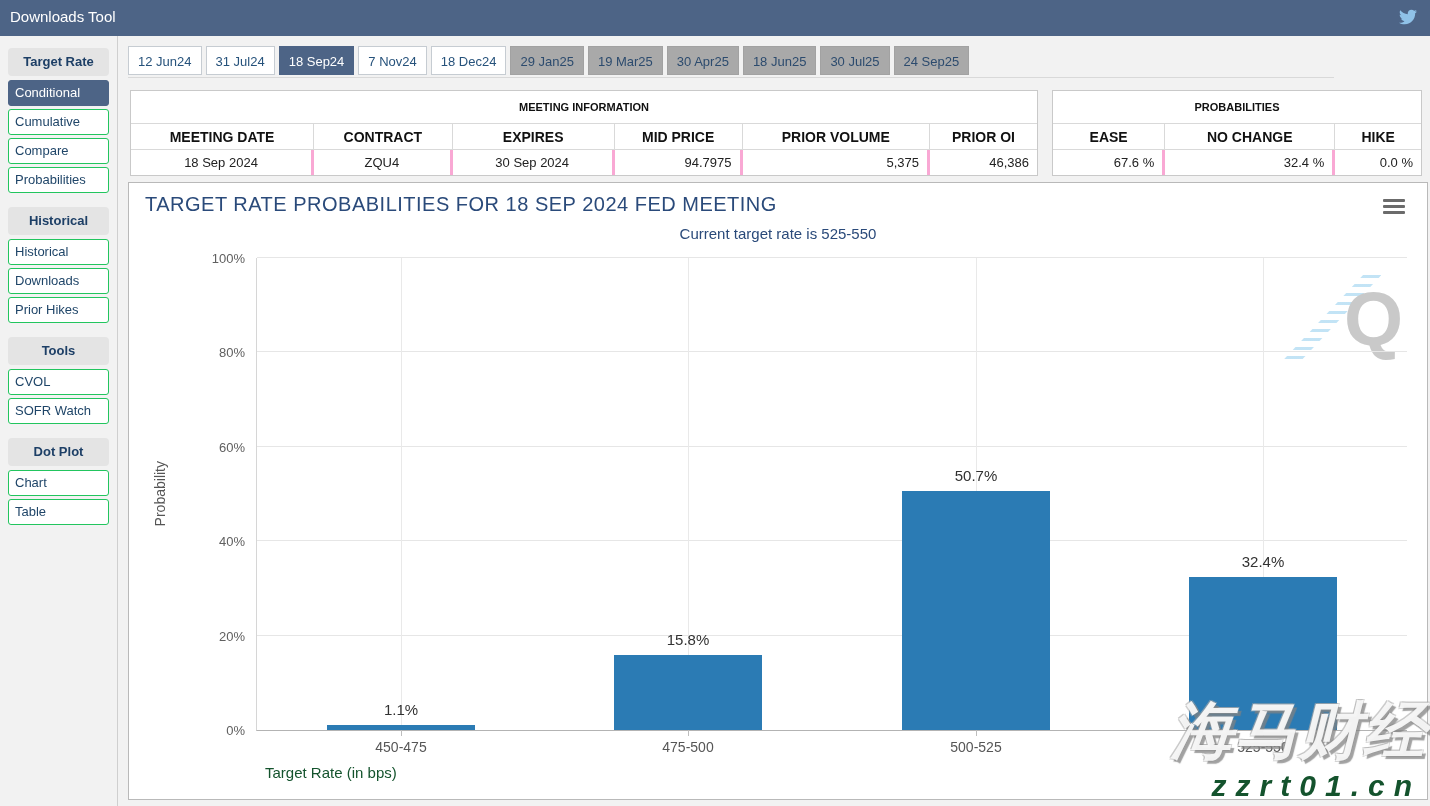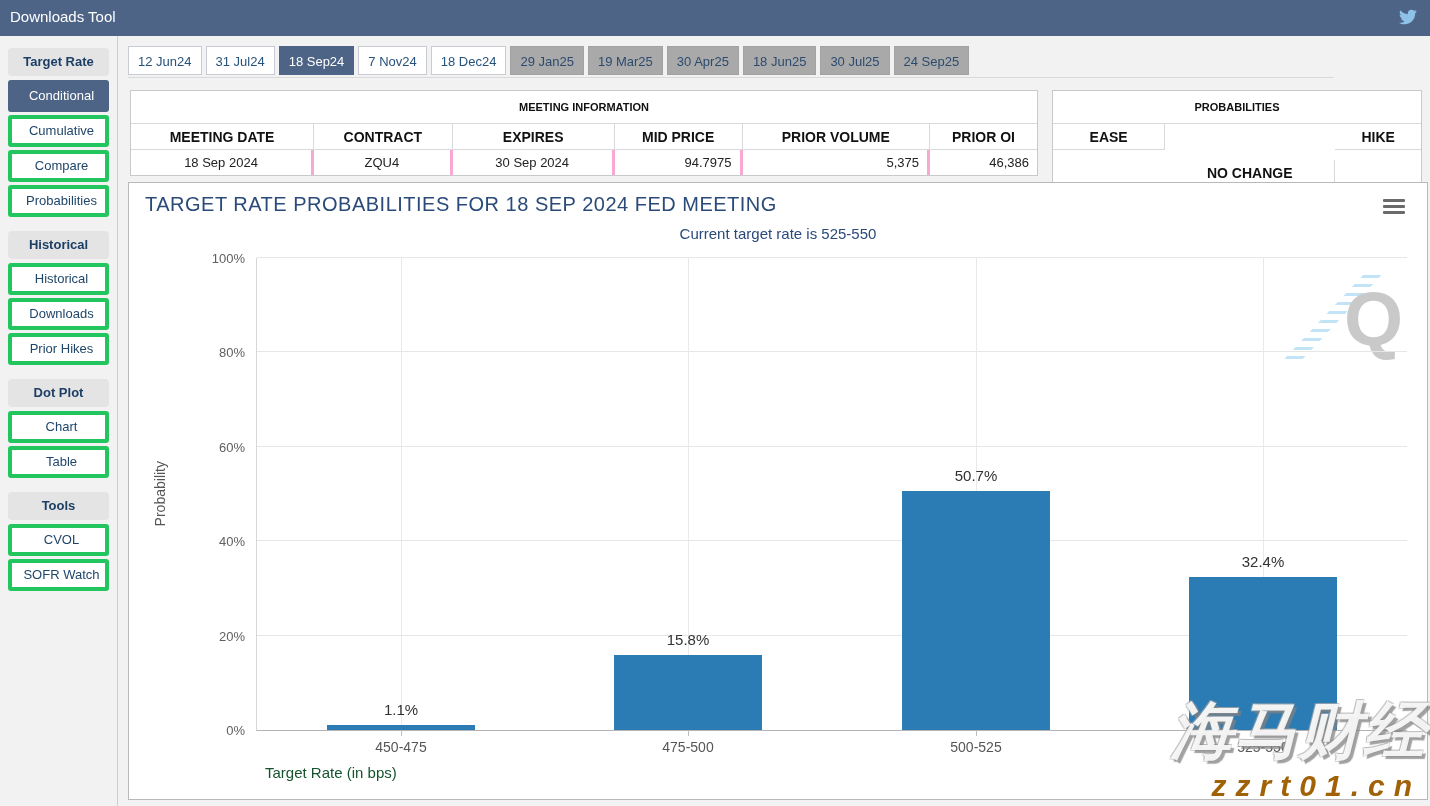--- a/index.html
+++ b/index.html
@@ -14,23 +14,23 @@
   .topbar { position:absolute; top:0; left:0; width:1430px; height:36px; background:#4d6486; }
   .topbar-title { position:absolute; left:10px; top:8px; color:#ffffff; font-size:15px; }
   .twitter { position:absolute; right:12px; top:8px; width:20px; height:18px; cursor:pointer; }
 
   
   .sidebar { position:absolute; left:0; top:36px; width:118px; height:770px; background:#f2f2f2;
              border-right:1px solid #cfcfcf; padding:12px 0 0 0; box-sizing:border-box; }
   .sb-section { margin-bottom:14px; padding:0 8px; }
   .sb-header { height:28px; line-height:28px; background:#e4e4e4; border-radius:4px;
                text-align:center; font-weight:bold; font-size:13px; color:#1d3f66; }
-  .sb-item { height:24px; line-height:24px; background:#ffffff; border:4px solid #22c55e;
+  .sb-item { height:24px; line-height:24px; background:#ffffff; border:1px solid #22c55e;
              border-radius:3px; margin-top:3px; padding-left:6px; font-size:13px;
-             color:#1f4568; cursor:pointer;text-align:center; }
+             color:#1f4568; cursor:pointer; }
   .sb-item.selected { background:#4d6486; border-color:#4d6486; color:#ffffff; }
   .sb-header { margin-bottom:4px; }
 
   
   .main { position:absolute; left:128px; top:36px; width:1206px; height:770px; }
 
   
   .tabstrip { position:absolute; top:10px; left:0; right:0; height:31px;
               border-bottom:1px solid #d9d9d9; white-space:nowrap; }
   .tab { display:inline-block; height:29px; line-height:29px; padding:0 9px; margin-right:4px;
@@ -118,28 +118,28 @@
         <div class="sb-item">Compare</div>
         <div class="sb-item">Probabilities</div>
       </div>
       <div class="sb-section">
         <div class="sb-header">Historical</div>
         <div class="sb-item">Historical</div>
         <div class="sb-item">Downloads</div>
         <div class="sb-item">Prior Hikes</div>
       </div>
       <div class="sb-section">
+        <div class="sb-header">Tools</div>
+        <div class="sb-item">CVOL</div>
+        <div class="sb-item">SOFR Watch</div>
+      </div>
+      <div class="sb-section">
         <div class="sb-header">Dot Plot</div>
         <div class="sb-item">Chart</div>
         <div class="sb-item">Table</div>
-      </div>
-      <div class="sb-section">
-        <div class="sb-header">Tools</div>
-        <div class="sb-item">CVOL</div>
-        <div class="sb-item">SOFR Watch</div>
       </div>
     </div>
 
   <div class="main">
 
     <div class="tabstrip" id="tabstrip"><div class="tab">12 Jun24</div><div class="tab">31 Jul24</div><div class="tab selected">18 Sep24</div><div class="tab">7 Nov24</div><div class="tab">18 Dec24</div><div class="tab disabled">29 Jan25</div><div class="tab disabled">19 Mar25</div><div class="tab disabled">30 Apr25</div><div class="tab disabled">18 Jun25</div><div class="tab disabled">30 Jul25</div><div class="tab disabled">24 Sep25</div></div>
 
     <div class="panel-table" id="meeting-table">
         <div class="t-title">MEETING INFORMATION</div>
         <div class="t-row">
@@ -156,21 +156,21 @@
           <div class="t-valcell" style="width: 17.9%; text-align: center;">30 Sep 2024</div>
           <div class="t-valcell" style="width: 14.1%; text-align: right;">94.7975</div>
           <div class="t-valcell" style="width: 20.7%; text-align: right;">5,375</div>
           <div class="t-valcell" style="width: 11.8%; text-align: right;">46,386</div>
         </div>
       </div>
     <div class="panel-table" id="prob-table">
         <div class="t-title">PROBABILITIES</div>
         <div class="t-row">
           <div class="t-headcell" style="width: 30.5%;">EASE</div>
-          <div class="t-headcell" style="width: 46.2%; margin-top: 36px;">NO CHANGE</div>
+          <div class="t-headcell" style="width: 46.2%;">NO CHANGE</div>
           <div class="t-headcell" style="width: 23.3%;">HIKE</div>
         </div>
         <div class="t-row">
           <div class="t-valcell" style="width: 30.5%; text-align: right;">67.6 %</div>
           <div class="t-valcell" style="width: 46.2%; text-align: right;">32.4 %</div>
           <div class="t-valcell" style="width: 23.3%; text-align: right;">0.0 %</div>
         </div>
       </div>
 
     <div class="chart-panel">
@@ -219,17 +219,17 @@
           <div class="dlabel" style="left: 659px; bottom: 246px;">50.7%</div>
           <div class="xlab" style="left: 649px; top: 481px;">500-525</div>
           <div class="vgrid" style="left: 1006px;"></div>
           <div class="xtick" style="left: 1006px; top: 472px;"></div>
           <div class="bar" style="left: 932px; width: 148px; height: 153px; bottom: 0px; background: rgb(43, 123, 180);"></div>
           <div class="dlabel" style="left: 946px; bottom: 160px;">32.4%</div>
           <div class="xlab" style="left: 936px; top: 481px;">525-550</div>
         </div>
 
       <div class="wm1">海马财经</div>
-      <div class="wm2" id="wm2" style="color: #a16207;">zzrt01.cn</div>
+      <div class="wm2" id="wm2" style="color: #14532d;">zzrt01.cn</div>
     </div>
 
   </div>
 </div>
 
 </body></html>

